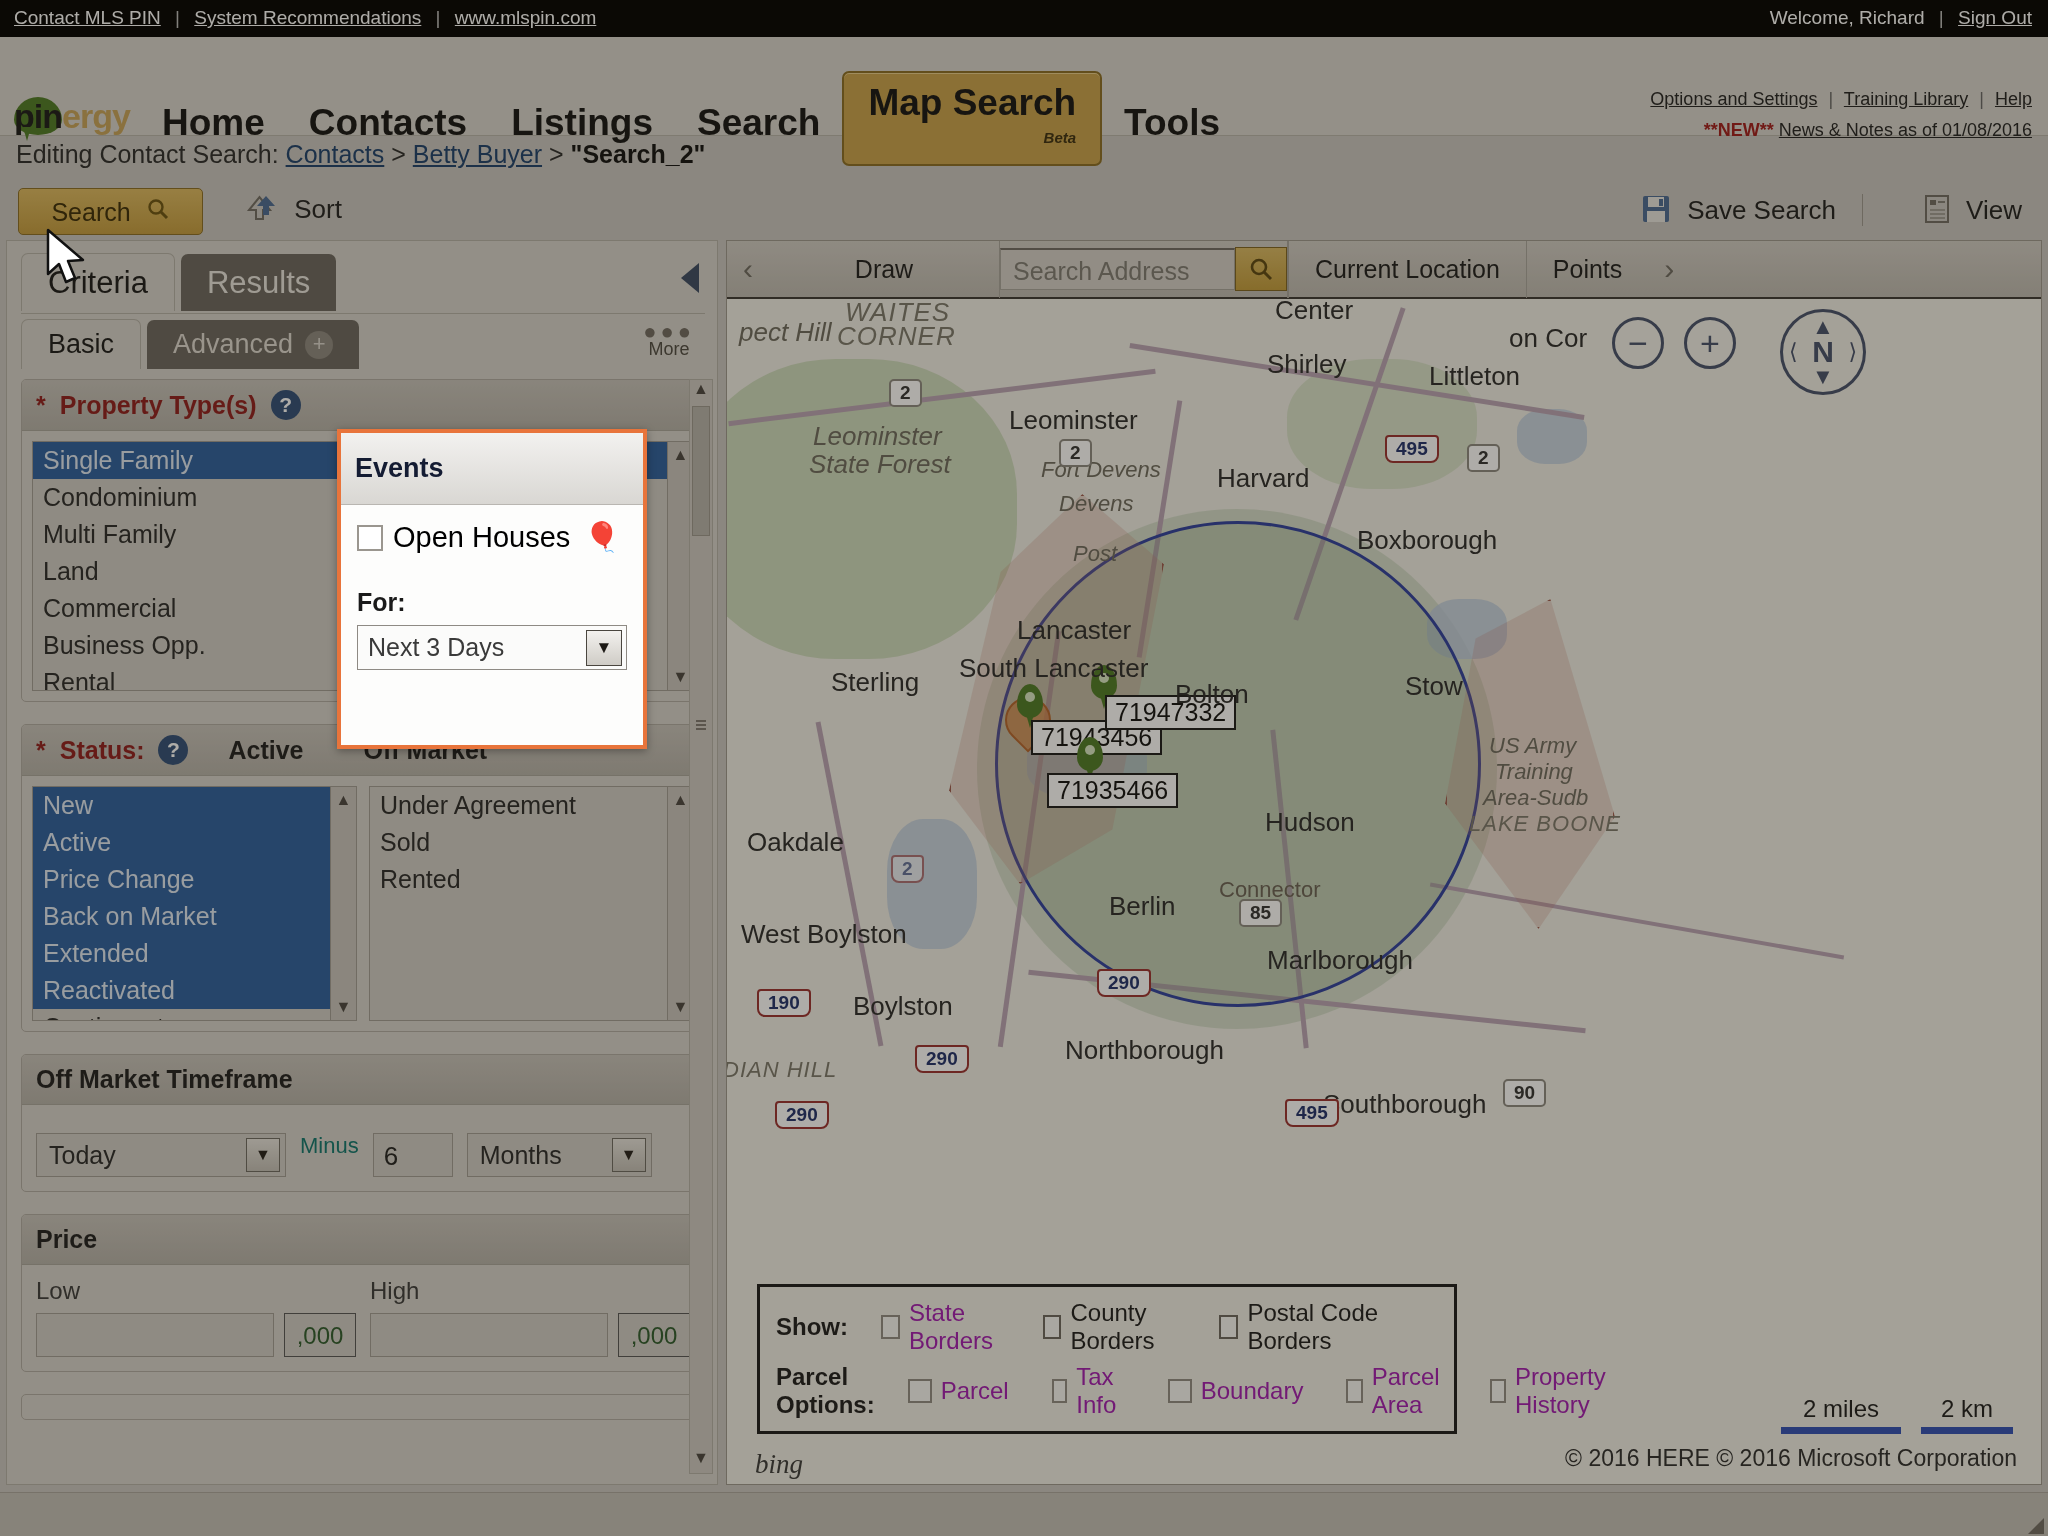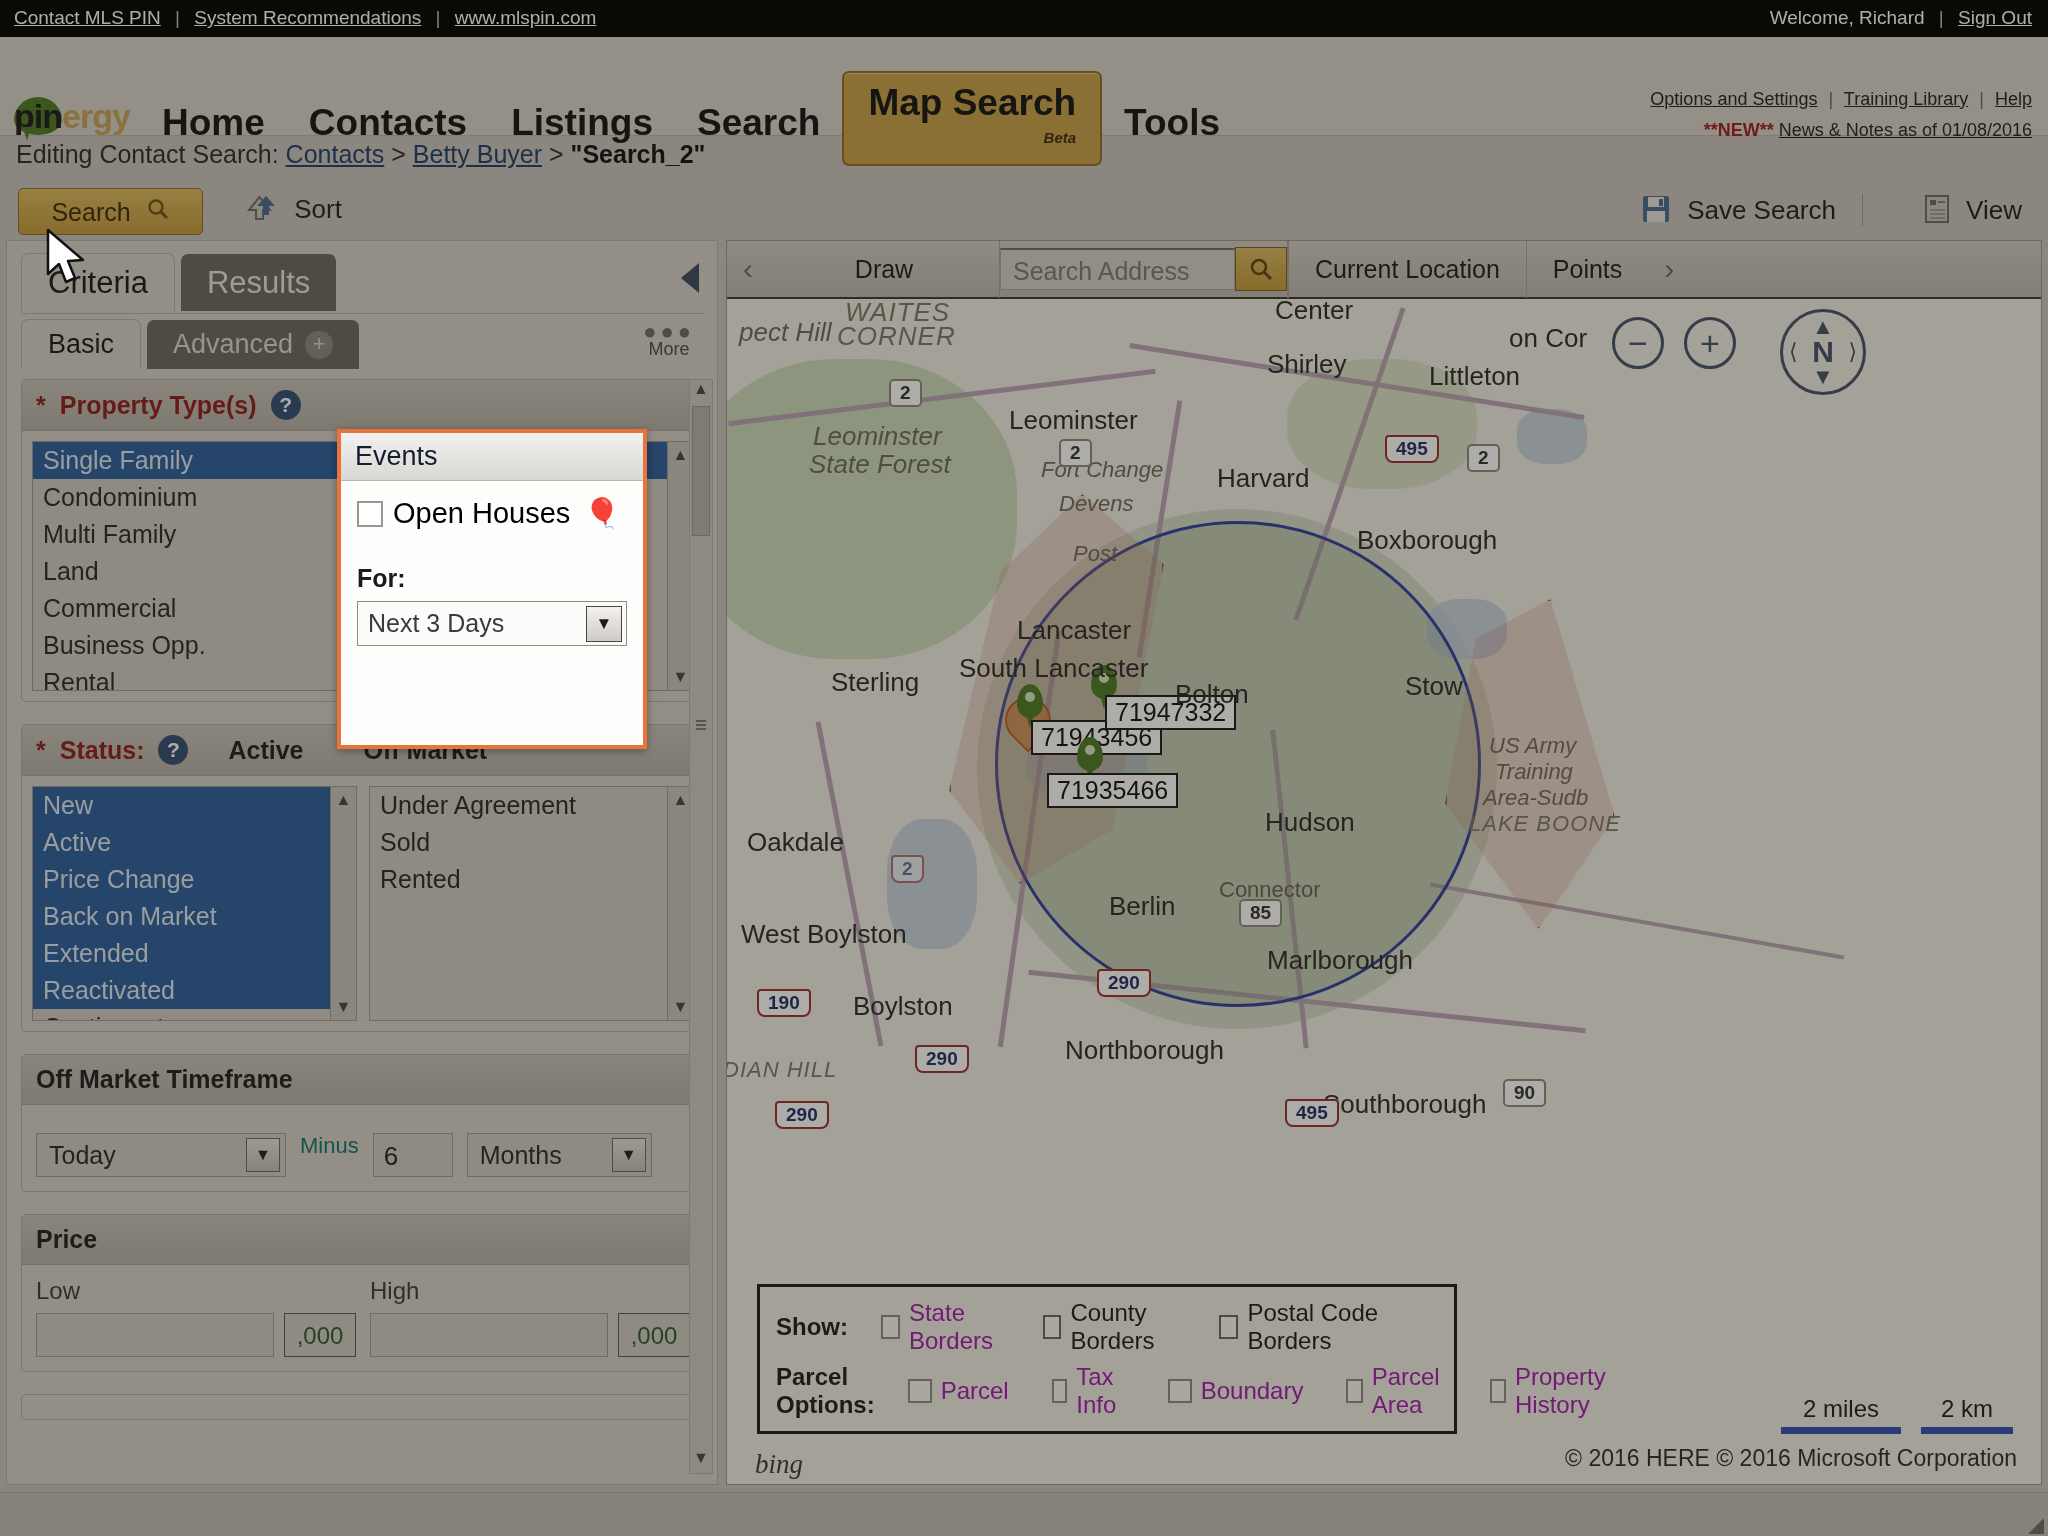--- a/index.html
+++ b/index.html
@@ -174,21 +174,21 @@
   }
 
   
   #events-popup {
     position:absolute; left:337px; top:429px; width:310px; height:320px;
     background:#fdfdfc; border:4px solid #e8743b; z-index:900;
     box-shadow:0 2px 8px rgba(0,0,0,0.35);
   }
   #events-popup .ev-head {
     background:linear-gradient(#f2f1ef,#d9d7d3); border-bottom:1px solid #b9b6b1;
-    font-size:27px; font-weight:normal; color:#141c33; padding:8px 14px;
+    font-size:27px; font-weight:bold; color:#141c33; padding:20px 14px;
   }
   #events-popup .ev-body { padding:16px 16px 0 16px; }
   .ev-check-row { display:flex; align-items:center; gap:10px; }
   .cbox { width:26px;height:26px; background:#fff; border:2px solid #9a968f; display:inline-block;}
   .ev-label { font-size:29px; color:#000000; }
   .balloon { font-size:29px; line-height:1; margin-left:4px; }
   #events-popup .ev-for { font-size:25px; font-weight:bold; color:#1a1a1a; margin-top:34px; }
   #events-popup .ev-select {
     margin-top:8px; height:45px; background:#fbfbfa; border:1px solid #8e8a84;
     display:flex; align-items:center; font-size:25px; color:#3a3a3a; padding-left:10px;
@@ -639,21 +639,21 @@
     </div>
 
     <div class="mlabel it" style="left:12px;top:18px" data-name="map-label-prospect-hill">pect Hill</div>
     <div class="mlabel cap" style="left:118px;top:-2px" data-name="map-label-waites">WAITES</div>
     <div class="mlabel cap" style="left:110px;top:22px" data-name="map-label-corner">CORNER</div>
     <div class="mlabel" style="left:548px;top:-4px" data-name="map-label-center">Center</div>
     <div class="mlabel" style="left:540px;top:50px" data-name="map-label-shirley">Shirley</div>
     <div class="mlabel" style="left:282px;top:106px" data-name="map-label-leominster">Leominster</div>
     <div class="mlabel it" style="left:86px;top:122px" data-name="map-label-leominster-forest-1">Leominster</div>
     <div class="mlabel it" style="left:82px;top:150px" data-name="map-label-leominster-forest-2">State Forest</div>
-    <div class="mlabel it sm" style="left:314px;top:158px" data-name="map-label-fort-devens">Fort Change</div>
+    <div class="mlabel it sm" style="left:314px;top:158px" data-name="map-label-fort-devens">Fort Devens</div>
     <div class="mlabel it sm" style="left:332px;top:192px" data-name="map-label-devens">Devens</div>
     <div class="mlabel it sm" style="left:346px;top:242px" data-name="map-label-post">Post</div>
     <div class="mlabel" style="left:490px;top:164px" data-name="map-label-harvard">Harvard</div>
     <div class="mlabel" style="left:702px;top:62px" data-name="map-label-littleton">Littleton</div>
     <div class="mlabel" style="left:782px;top:24px" data-name="map-label-on-cor">on Cor</div>
     <div class="mlabel" style="left:630px;top:226px" data-name="map-label-boxborough">Boxborough</div>
     <div class="mlabel" style="left:290px;top:316px" data-name="map-label-lancaster">Lancaster</div>
     <div class="mlabel" style="left:232px;top:354px" data-name="map-label-south-lancaster">South Lancaster</div>
     <div class="mlabel" style="left:448px;top:380px" data-name="map-label-bolton">Bolton</div>
     <div class="mlabel" style="left:678px;top:372px" data-name="map-label-stow">Stow</div>

